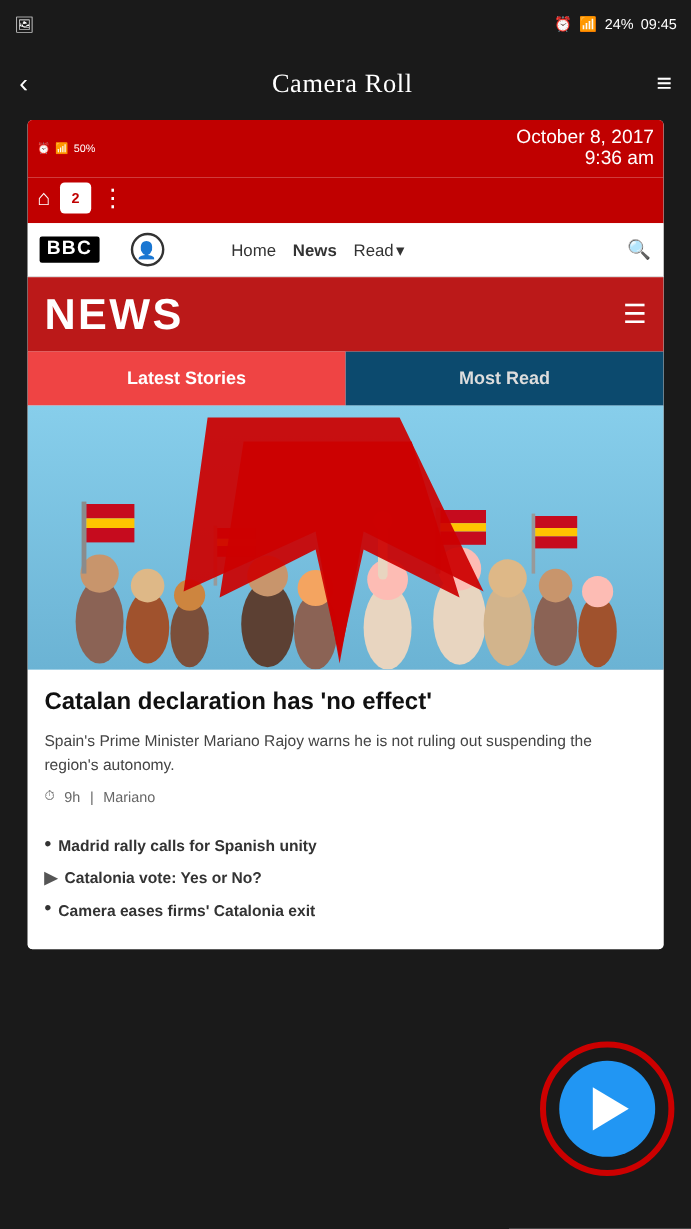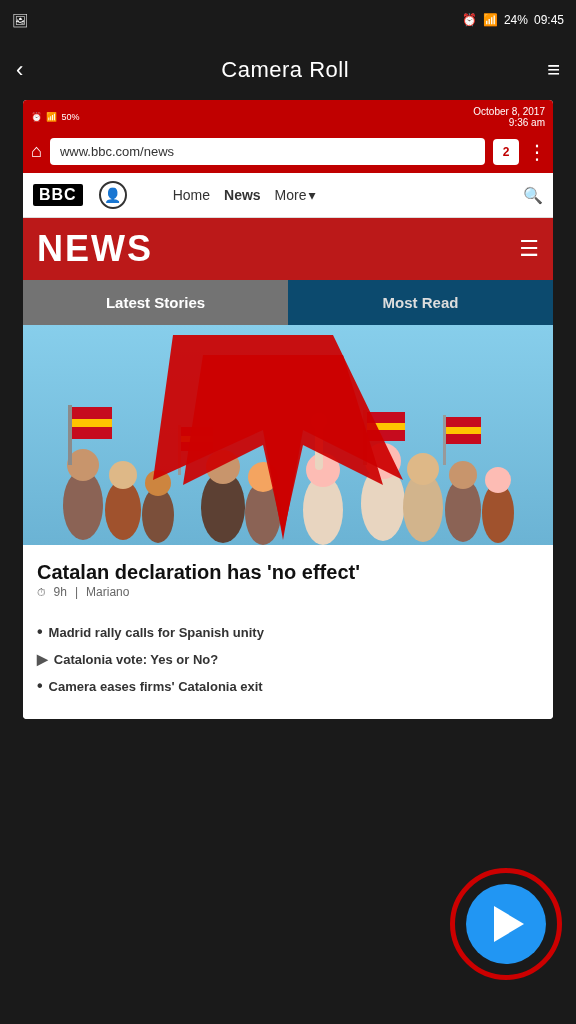--- a/index.html
+++ b/index.html
@@ -35,20 +35,21 @@
       display: flex;
       align-items: center;
       justify-content: space-between;
       padding: 0 16px;
     }
     .nav-title {
       color: white;
       font-size: 22px;
       font-weight: normal;
       letter-spacing: 0.5px;
+      font-family: Liberation Serif, serif;
     }
     .nav-icon {
       color: white;
       font-size: 22px;
       cursor: pointer;
     }
 
     
     .browser-wrapper {
       width: 530px;
@@ -63,21 +64,21 @@
     .browser-top {
       background: #c00000;
       padding: 6px 8px;
       display: flex;
       align-items: center;
       justify-content: space-between;
       color: white;
       font-size: 10px;
     }
     .browser-status-icons { display: flex; align-items: center; gap: 4px; font-size: 9px; }
-    .browser-date-time { text-align: right; font-size: 10px; }
+    .browser-date-time { text-align: right; font-size: 16px; }
 
     
     .url-bar {
       background: #c00000;
       padding: 4px 8px 8px;
       display: flex;
       align-items: center;
       gap: 8px;
     }
     .url-home-btn {
@@ -111,21 +112,21 @@
       letter-spacing: -2px;
     }
 
     
     .bbc-nav {
       background: white;
       display: flex;
       align-items: center;
       padding: 8px 10px;
       border-bottom: 1px solid #ddd;
-      gap: 16px;
+      gap: 26px;
     }
     .bbc-logo {
       background: black;
       color: white;
       font-weight: bold;
       font-size: 16px;
       padding: 2px 6px;
       letter-spacing: 1px;
       border-radius: 2px;
     }
@@ -185,21 +186,21 @@
       width: 100%;
     }
     .tab {
       flex: 1;
       padding: 14px 0;
       text-align: center;
       font-size: 15px;
       font-weight: bold;
       cursor: pointer;
     }
-    .tab.active { background: #737373; color: white; }
+    .tab.active { background: #ef4444; color: white; }
     .tab.inactive { background: #0c4a6e; color: #ddd; }
 
     
     .article-image {
       width: 100%;
       height: 220px;
       background: linear-gradient(135deg, #87CEEB 0%, #6BB3D4 40%, #5a9ec0 100%);
       position: relative;
       overflow: hidden;
     }
@@ -207,20 +208,21 @@
     
     .article-content {
       padding: 14px 14px 10px;
       background: white;
     }
     .article-headline {
       font-size: 20px;
       font-weight: bold;
       color: #111;
       line-height: 1.3;
+      margin-bottom: 10px;
     }
     .article-summary {
       font-size: 13px;
       color: #444;
       line-height: 1.5;
       margin-bottom: 10px;
     }
     .article-meta {
       display: flex;
       align-items: center;
@@ -323,35 +325,34 @@
       <span>50%</span>
     </div>
     <div class="browser-date-time">
       <div>October 8, 2017</div>
       <div>9:36 am</div>
     </div>
   </div>
 
   <div class="url-bar">
     <span class="url-home-btn">⌂</span>
-    <input class="url-input" type="text" value="www.bbc.com/news" style="">
     <div class="url-tab-btn">2</div>
     <span class="url-dots">⋮</span>
   </div>
 
   <div class="bbc-nav">
     <div class="bbc-logo">BBC</div>
     <div class="bbc-account">
       <span>👤</span>
     </div>
     <div class="bbc-nav-links">
       <a class="bbc-nav-link">Home</a>
       <a class="bbc-nav-link active">News</a>
       <div class="bbc-more-btn">
-        <span>More</span>
+        <span>Read</span>
         <span>▾</span>
       </div>
     </div>
     <span class="bbc-search-icon">🔍</span>
   </div>
 
   <div class="news-header">
     <span class="news-title-text">NEWS</span>
     <span class="news-menu-icon">☰</span>
   </div>
@@ -425,20 +426,21 @@
     </svg>
 
     
     <svg class="red-arrow-overlay" viewBox="0 0 530 220" xmlns="http://www.w3.org/2000/svg">
       <polygon points="150,10 310,10 380,155 280,105 260,215 240,105 130,155" fill="#cc0000" opacity="0.93"></polygon>
     </svg>
   </div>
 
   <div class="article-content">
     <div class="article-headline">Catalan declaration has 'no effect'</div>
+    <div class="article-summary">Spain's Prime Minister Mariano Rajoy warns he is not ruling out suspending the region's autonomy.</div>
     <div class="article-meta">
       <span class="clock-icon">⏱</span>
       <span>9h</span>
       <span>|</span>
       <span>Mariano</span>
     </div>
   </div>
 
   <div class="related-links">
     <div class="related-link">

